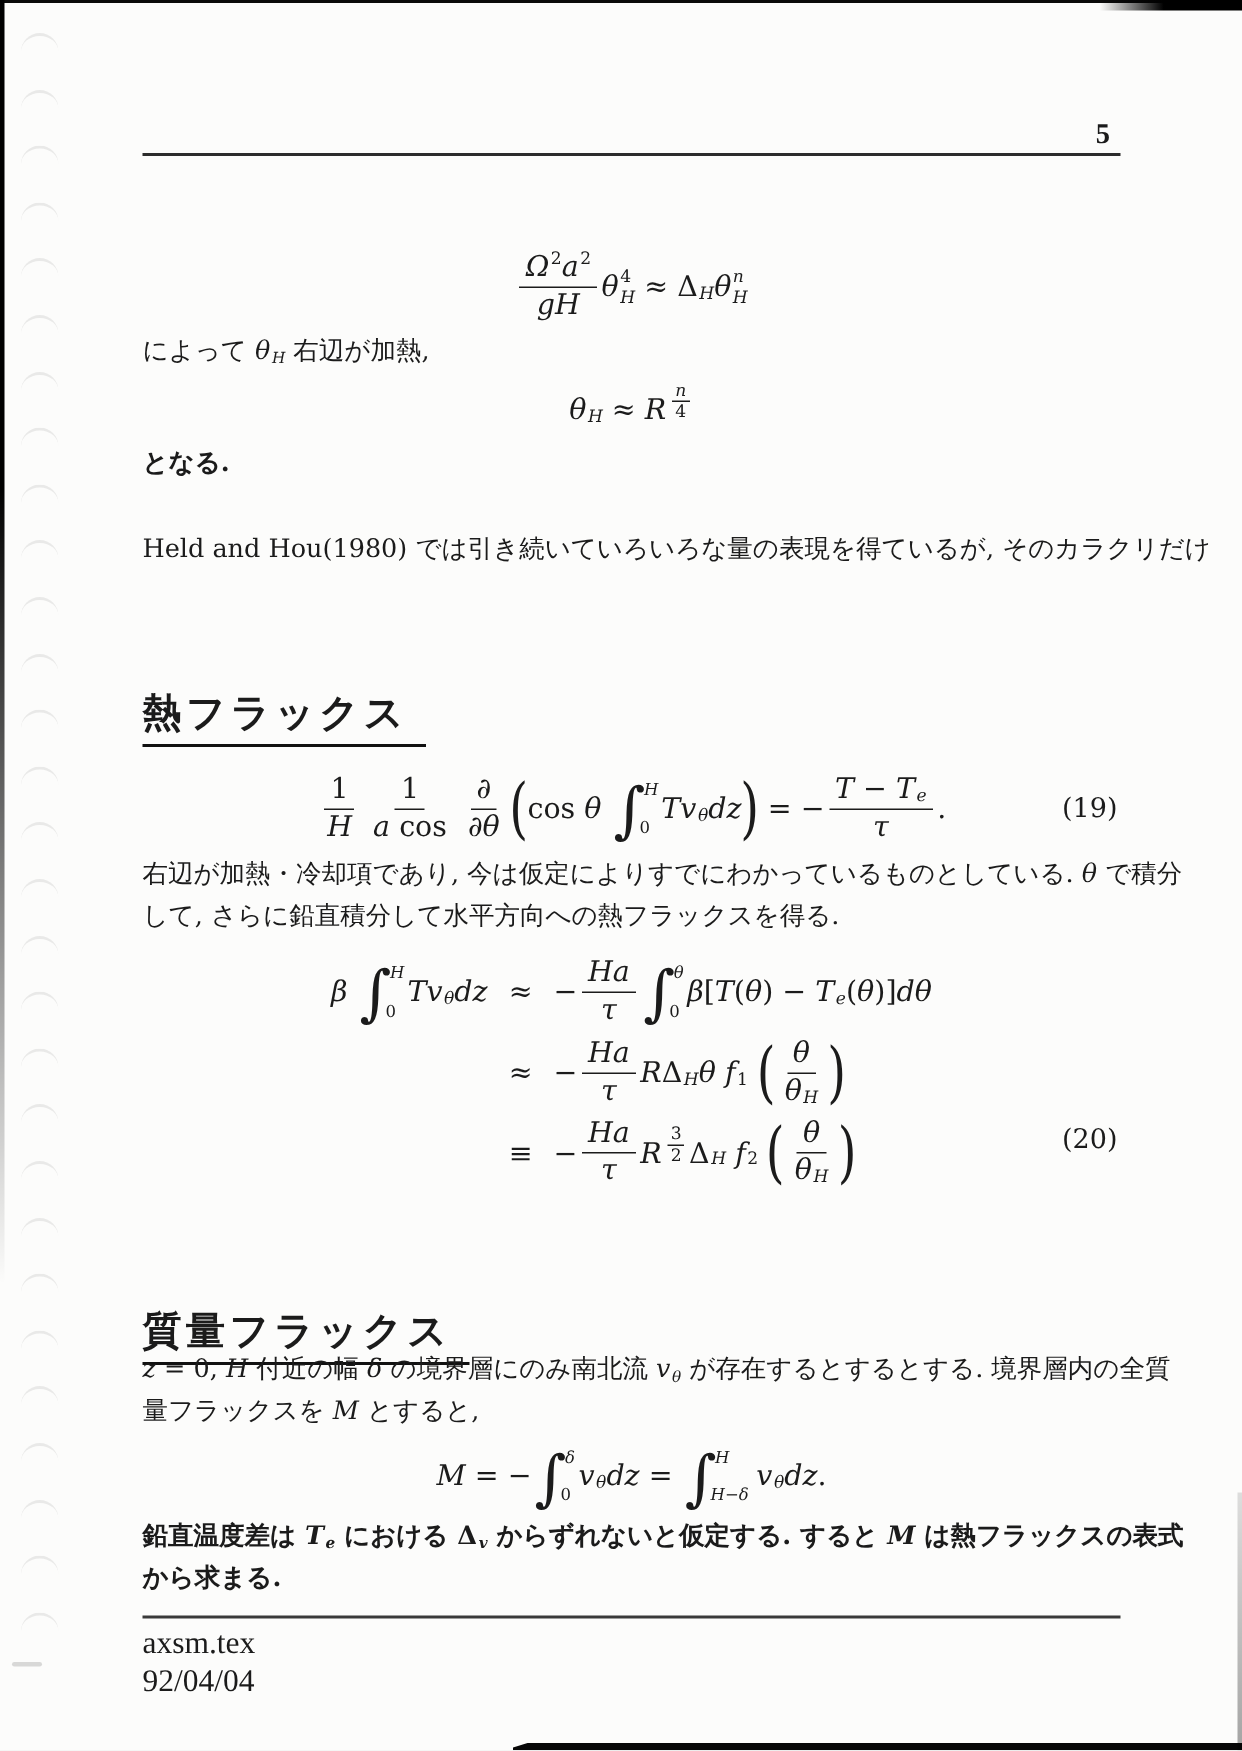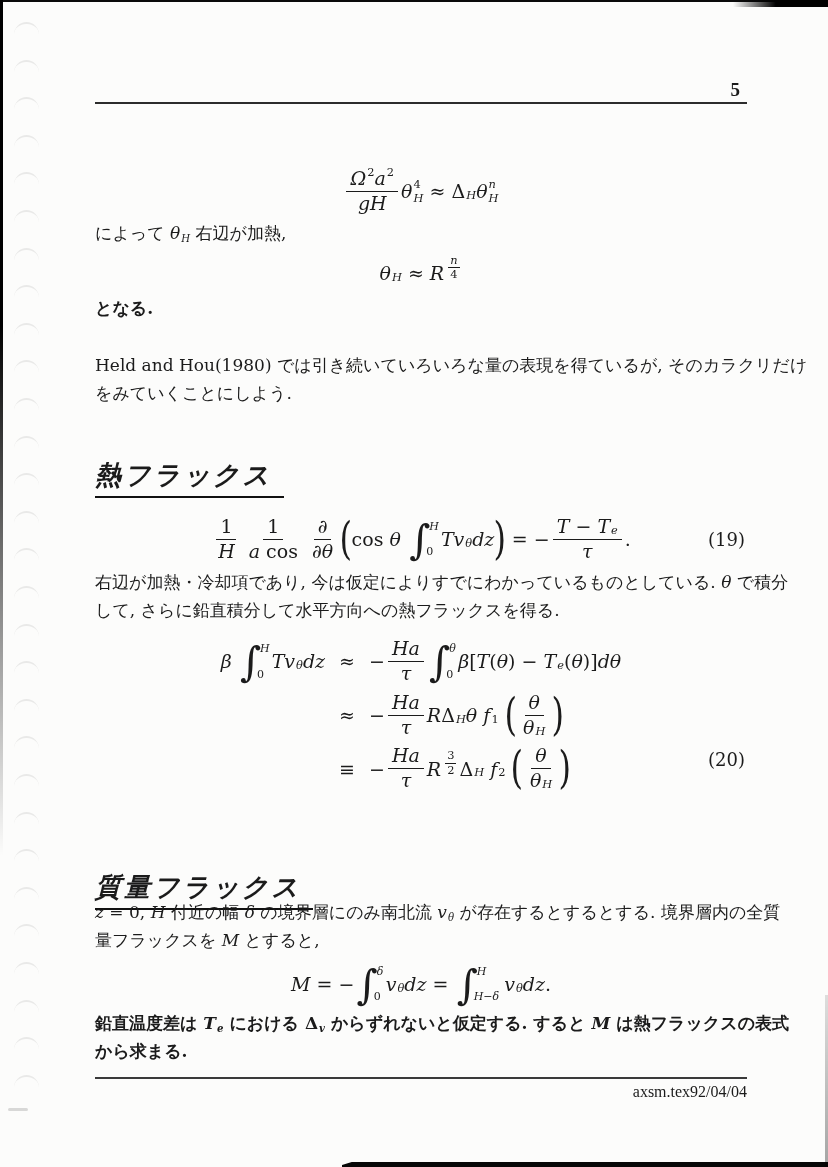--- a/index.html
+++ b/index.html
@@ -20,26 +20,26 @@
   .arc{position:absolute;left:14px;width:25px;height:13px;border-top:2px solid rgba(0,0,0,.075);
     border-radius:13px 13px 0 0;}
 
   
   .pageno{position:absolute;top:79px;left:95px;width:645px;text-align:right;
     font-size:19px;font-weight:bold;padding-right:6px;}
   .rule{position:absolute;left:95px;width:652px;height:2px;background:#2c2c2c;}
   .rule.header{top:102px;}
   .rule.footer{top:1077px;background:#3a3a3a;}
   .footer-row{position:absolute;top:1083px;left:95px;width:652px;display:flex;
-    justify-content:flex-end;align-items:flex-start;font-size:16px;}
+    justify-content:flex-start;align-items:flex-start;font-size:21px;flex-direction:column;}
 
   
   .heading{position:absolute;left:95px;font-family:"Liberation Sans",sans-serif;
     font-weight:bold;font-size:26px;letter-spacing:3px;}
-  .heading span{display:inline-block;border-bottom:2.5px solid #111;padding:0 12px 3px 0;font-style:italic;}
+  .heading span{display:inline-block;border-bottom:2.5px solid #111;padding:0 12px 3px 0;}
 
   
   .para{position:absolute;left:95px;width:668px;font-size:17px;}
   .pline{height:27.5px;display:flex;align-items:baseline;white-space:pre;}
 
   
   .eqline{position:absolute;left:95px;width:652px;display:flex;align-items:center;
     justify-content:center;font-size:19px;font-family:"DejaVu Serif","Liberation Serif",serif;}
   .eqnum{position:absolute;right:2px;top:50%;transform:translateY(-50%);font-size:18px;}
   .mrow{display:inline-flex;align-items:center;white-space:pre;}
@@ -129,21 +129,20 @@
   <div class="eqline" style="top:255px;height:36px;">
       <span class="mrow"><span class="mrow"><span class="mv">θ</span><span class="lone-sub"><span class="mv">H</span></span></span><span class="mt"> ≈ </span><span class="mrow"><span class="mv">R</span><span class="lone-sup"><span class="mfrac msm"><span class="mnum"><span class="mv">n</span></span><span class="mden"><span class="mt">4</span></span></span></span></span></span>
     </div>
 
   <div class="para" style="top:297px;font-weight:bold;">
     <div class="pline"><span class="mrow"><span class="mt">となる.</span></span></div>
   </div>
 
   <div class="para" style="top:354px;text-align:right;">
     <div class="pline"><span class="mrow"><span class="mt">Held and Hou(1980) では引き続いていろいろな量の表現を得ているが, そのカラクリだけ</span></span></div>
-    <div class="pline"><span class="mrow"><span class="mt">をみていくことにしよう.</span></span></div>
   </div>
 
   <div class="heading" style="top:458px;">
     <span>熱フラックス</span>
   </div>
 
   <div class="eqline" style="top:508px;height:62px;">
     <span class="mrow"><span class="mrow"><span class="mfrac"><span class="mnum"><span class="mt">1</span></span><span class="mden"><span class="mv">H</span></span></span><span class="mfrac"><span class="mnum"><span class="mt">1</span></span><span class="mden"><span class="mrow"><span class="mv">a</span><span class="mu"> cos</span></span></span></span><span class="mfrac"><span class="mnum"><span class="mv">∂</span></span><span class="mden"><span class="mrow"><span class="mv">∂θ</span></span></span></span><span class="mrow"><span class="mparen">(</span><span class="mrow"><span class="mu">cos </span><span class="mv">θ</span><span class="mt"> </span><span class="mint"><span class="mintglyph">∫</span><span class="mlims"><span class="mhi"><span class="mv">H</span></span><span class="mlo"><span class="mt">0</span></span></span></span><span class="mv">T</span><span class="mrow"><span class="mv">v</span><span class="lone-sub"><span class="mv">θ</span></span></span><span class="mv">dz</span></span><span class="mparen">)</span></span><span class="mt"> = −</span><span class="mfrac"><span class="mnum"><span class="mrow"><span class="mv">T</span><span class="mt"> − </span><span class="mrow"><span class="mv">T</span><span class="lone-sub"><span class="mv">e</span></span></span></span></span><span class="mden"><span class="mv">τ</span></span></span><span class="mt">.</span></span></span>
     <span class="eqnum">(19)</span>
   </div>

